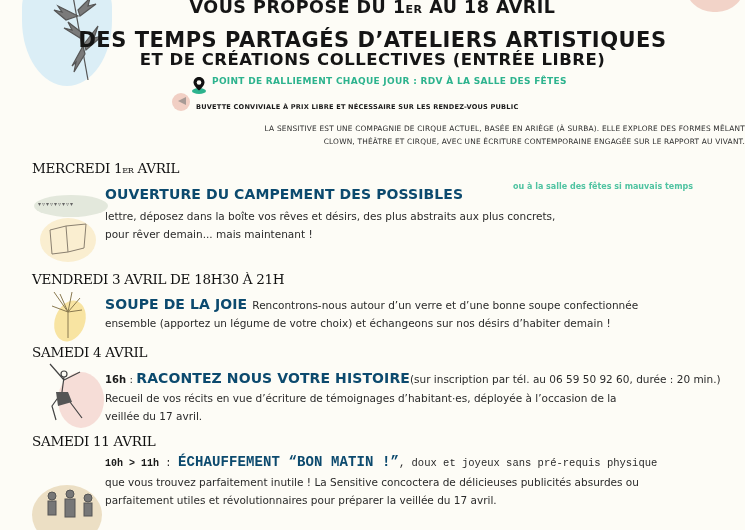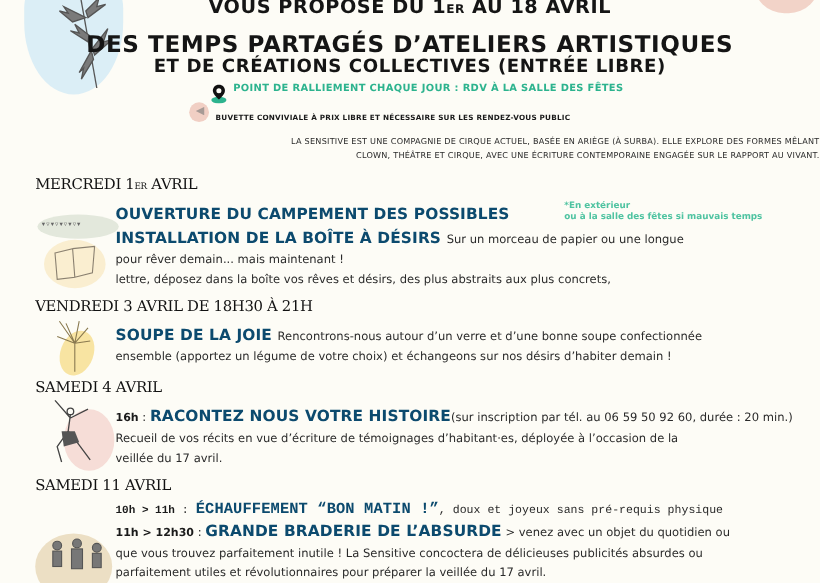--- a/index.html
+++ b/index.html
@@ -124,28 +124,26 @@
 <div class="abs" style="left:38px;top:200px;font-size:6px;color:#666;letter-spacing:1px;">▾▿▾▿▾▿▾▿▾</div>
 <div class="abs book-blob"></div>
 <svg class="abs" style="left:46px;top:222px;" width="44" height="34" viewBox="0 0 44 34">
   <path d="M4 8 L20 4 L22 30 L6 32 Z M22 30 L38 26 L40 2 L20 4" fill="none" stroke="#8a8070" stroke-width="1"></path>
 </svg>
 
 <div class="abs" style="left:105px;top:184px;">
   <span class="event-title">OUVERTURE DU CAMPEMENT DES POSSIBLES</span>
 </div>
 <div class="abs note" style="left:513px;top:182px;">
-  <div>*En extérieur</div>
   <div>ou à la salle des fêtes si mauvais temps</div>
 </div>
 
 <div class="abs" style="left:105px;top:207px;width:620px;">
-  <div style="line-height:18px;"><span class="event-title">INSTALLATION DE LA BOÎTE À DÉSIRS</span>&nbsp;<span class="body-text">Sur un morceau de papier ou une longue</span></div>
+  <div class="body-text">lettre, déposez dans la boîte vos rêves et désirs, des plus abstraits aux plus concrets,</div>
   <div class="body-text">pour rêver demain... mais maintenant !</div>
-  <div class="body-text">lettre, déposez dans la boîte vos rêves et désirs, des plus abstraits aux plus concrets,</div>
 </div>
 
 <div class="abs day" style="top:271px;">VENDREDI 3 AVRIL DE 18H30 À 21H</div>
 <div class="abs soup-blob"></div>
 <svg class="abs" style="left:48px;top:290px;" width="36" height="50" viewBox="0 0 36 50">
   <g stroke="#8a7a50" stroke-width="1" fill="none">
     <path d="M20 48 L20 22 M20 22 L6 2 M20 22 L12 4 M20 22 L24 2 M20 22 L32 8 M20 22 L34 20 M20 22 L4 16"></path>
   </g>
 </svg>
 <div class="abs" style="left:105px;top:295px;width:630px;">
@@ -177,16 +175,15 @@
     <circle cx="30" cy="6" r="4"></circle>
       <rect x="25" y="11" width="10" height="18"></rect>
     <circle cx="48" cy="10" r="4"></circle>
       <rect x="44" y="15" width="8" height="13"></rect>
   </g>
 </svg>
 <div class="abs" style="left:105px;top:453px;width:630px;">
   <div style="line-height:18px;font-family:Liberation Mono, monospace;"><span class="time">10h &gt; 11h</span><span class="body-text"> : </span><span class="event-title">ÉCHAUFFEMENT “BON MATIN !”</span><span class="body-text">, doux et joyeux sans pré-requis physique</span></div>
 </div>
 <div class="abs" style="left:105px;top:473px;width:635px;">
-  <div style="line-height:18px;"><span class="time">11h &gt; 12h30</span><span class="body-text"> : </span><span class="event-title">GRANDE BRADERIE DE L’ABSURDE</span><span class="body-text">  &gt; venez avec un objet du quotidien ou</span></div>
   <div class="body-text">que vous trouvez parfaitement inutile ! La Sensitive concoctera de délicieuses publicités absurdes ou</div>
   <div class="body-text">parfaitement utiles et révolutionnaires pour préparer la veillée du 17 avril.</div>
 </div>
 
 </body></html>

